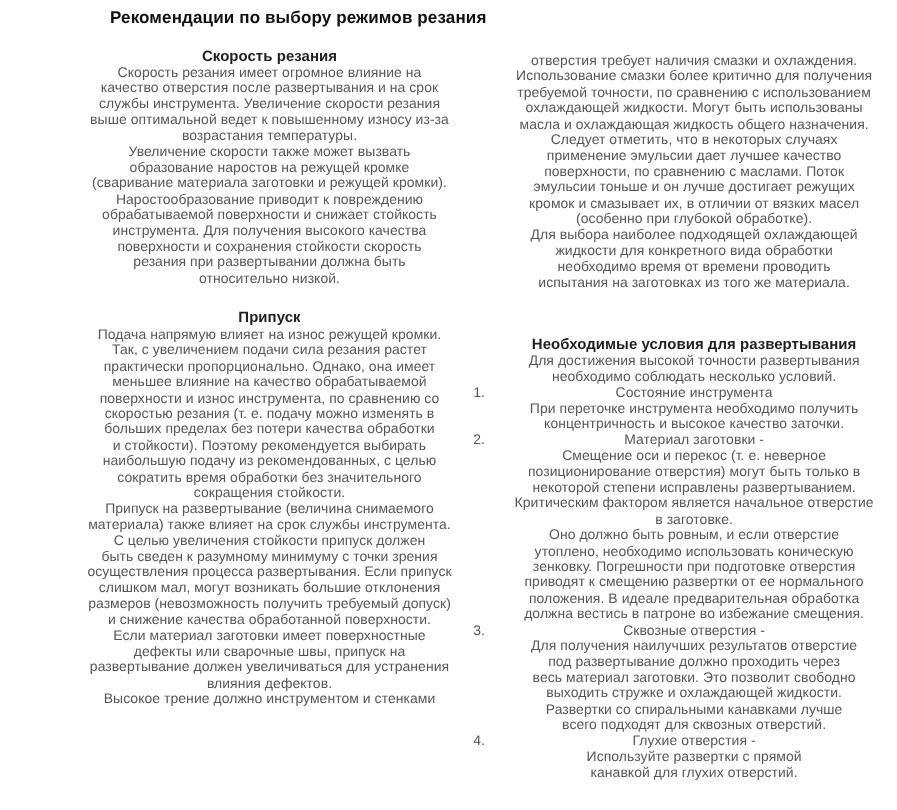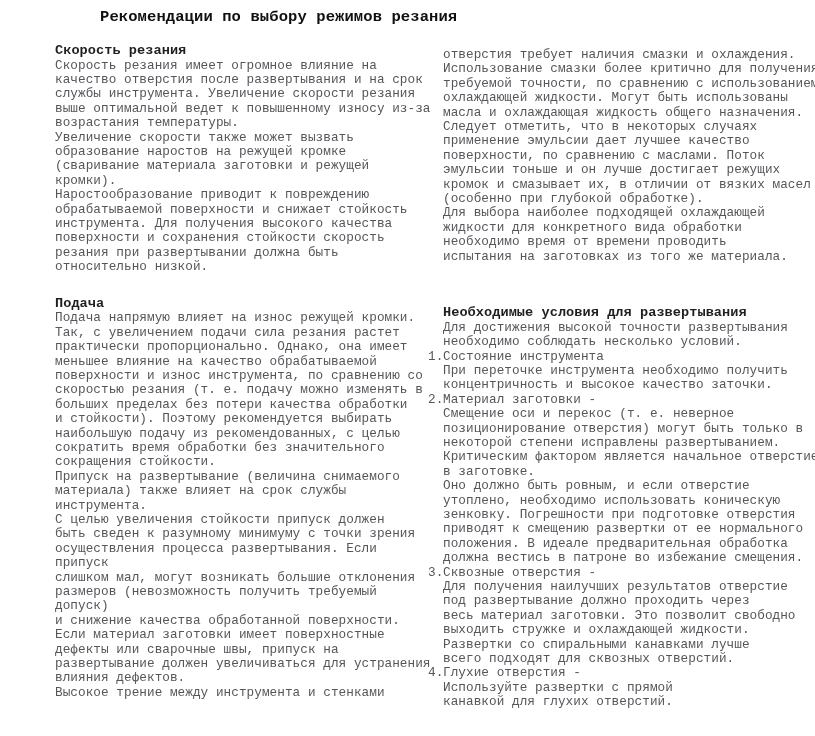--- a/index.html
+++ b/index.html
@@ -6,38 +6,39 @@
     margin: 0;
     padding: 0;
     background: #ffffff;
   }
   .page {
     position: relative;
     width: 815px;
     height: 736px;
     background: #ffffff;
     overflow: hidden;
-    font-family: Liberation Mono, monospace;
+    font-family: Liberation Sans, sans-serif;
   }
   .doc-title {
     position: absolute;
     left: 100px;
     top: 8px;
     font-size: 15.5px;
     font-weight: bold;
     color: #101010;
     letter-spacing: 0.1px;
     white-space: nowrap;
   }
   .col {
     position: absolute;
     font-size: 12.7px;
     line-height: 14.4px;
     color: #54565a;
     letter-spacing: 0.05px;
+    text-align: center;
   }
   .col-left  { left: 55px;  top: 44px; width: 380px; }
   .col-right { left: 443px; top: 48px; width: 376px; }
   .sec-heading {
     margin: 0;
     font-size: 13.6px;
     font-weight: bold;
     color: #1f1f1f;
     line-height: 14.6px;
   }
@@ -77,21 +78,21 @@
 Увеличение скорости также может вызвать
 образование наростов на режущей кромке
 (сваривание материала заготовки и режущей кромки).
 Наростообразование приводит к повреждению
 обрабатываемой поверхности и снижает стойкость
 инструмента. Для получения высокого качества
 поверхности и сохранения стойкости скорость
 резания при развертывании должна быть
 относительно низкой.</p>
 
-    <h3 class="sec-heading sec-gap">Подача</h3>
+    <h3 class="sec-heading sec-gap">Припуск</h3>
     <p class="body-text">Подача напрямую влияет на износ режущей кромки.
 Так, с увеличением подачи сила резания растет
 практически пропорционально. Однако, она имеет
 меньшее влияние на качество обрабатываемой
 поверхности и износ инструмента, по сравнению со
 скоростью резания (т. е. подачу можно изменять в
 больших пределах без потери качества обработки
 и стойкости). Поэтому рекомендуется выбирать
 наибольшую подачу из рекомендованных, с целью
 сократить время обработки без значительного
@@ -103,21 +104,21 @@
 быть сведен к разумному минимуму с точки зрения
 осуществления процесса развертывания. Если припуск
 слишком мал, могут возникать большие отклонения
 размеров (невозможность получить требуемый допуск)
 и снижение качества обработанной поверхности.
 Если материал заготовки имеет поверхностные
 дефекты или сварочные швы, припуск на
 развертывание должен увеличиваться для устранения
 влияния дефектов.</p>
 
-    <p class="body-text">Высокое трение между инструмента и стенками</p>
+    <p class="body-text">Высокое трение должно инструментом и стенками</p>
 
   </div>
 
   <div class="col col-right">
 
     <p class="body-text">отверстия требует наличия смазки и охлаждения.
 Использование смазки более критично для получения
 требуемой точности, по сравнению с использованием
 охлаждающей жидкости. Могут быть использованы
 масла и охлаждающая жидкость общего назначения.

